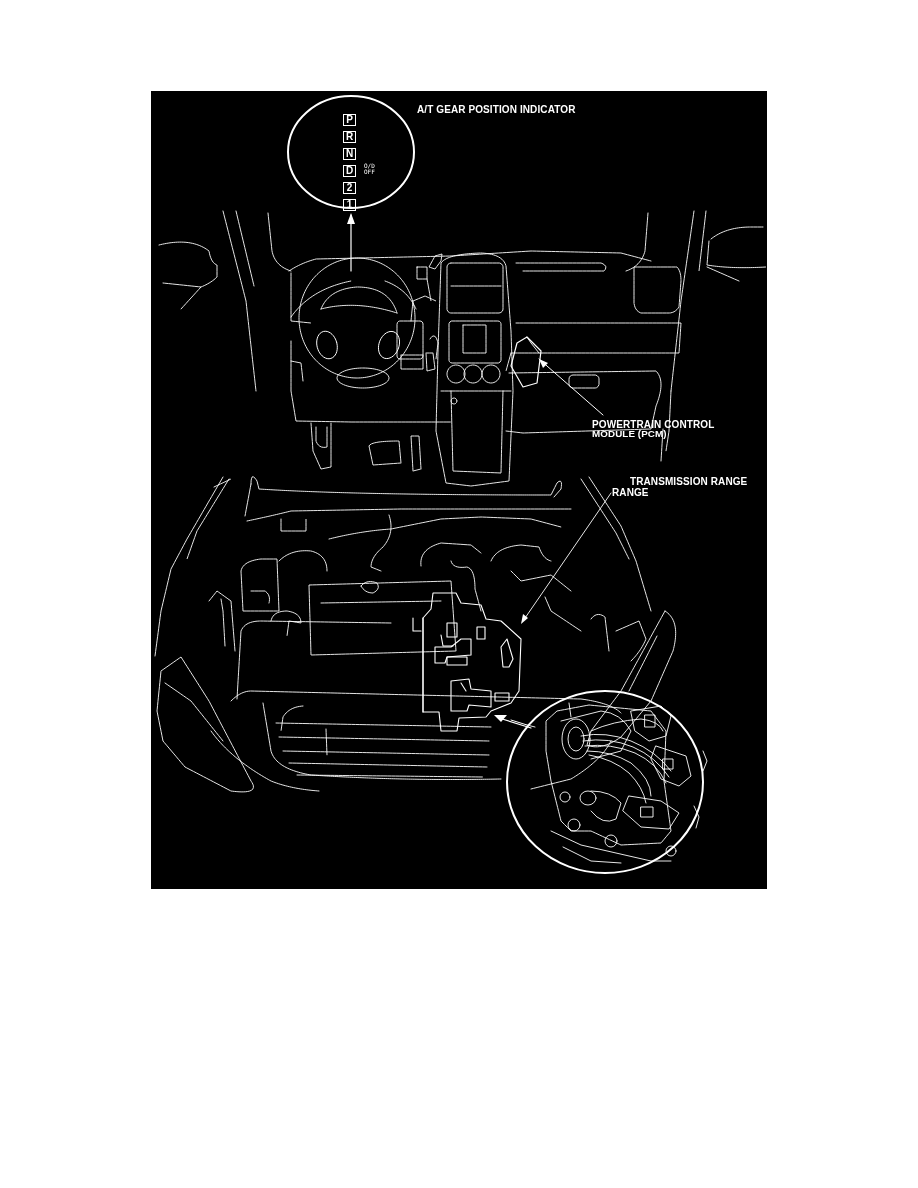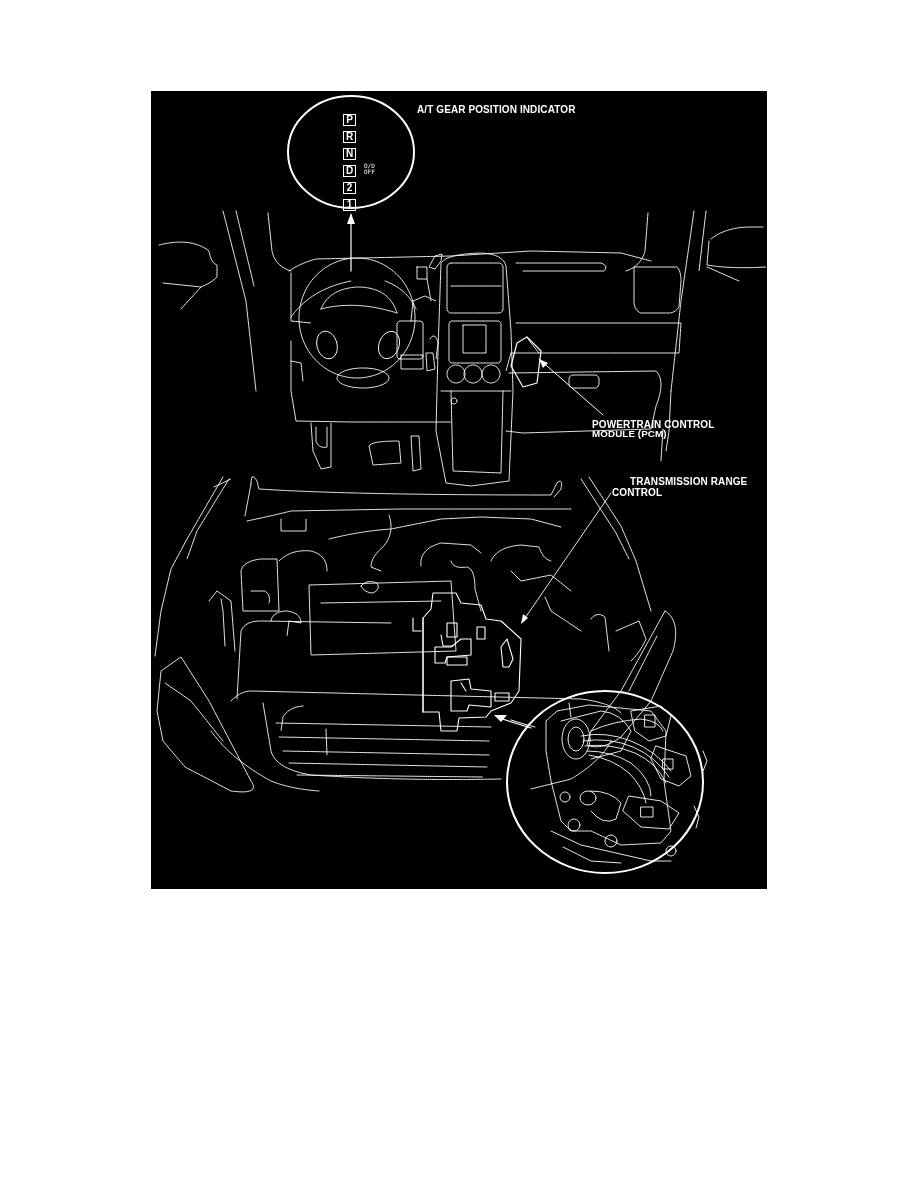--- a/index.html
+++ b/index.html
@@ -249,14 +249,14 @@
     <div class="od" style="left:213px;top:72px;">O/D</div>
     <div class="od" style="left:213px;top:78px;">OFF</div>
   </div>
 
   <div class="lbl" style="left:266px;top:13px;">A/T GEAR POSITION INDICATOR</div>
 
   <div class="lbl" style="left:441px;top:328px;">POWERTRAIN CONTROL</div>
   <div class="lbl" style="left:441px;top:337px;font-size:9.8px;">MODULE (PCM)</div>
 
   <div class="lbl" style="left:461px;top:385px;margin-left:18px;">TRANSMISSION RANGE</div>
-  <div class="lbl" style="left:461px;top:396px;">CONTROL</div>
+  <div class="lbl" style="left:461px;top:396px;">RANGE</div>
 </div>
 
 </body></html>

